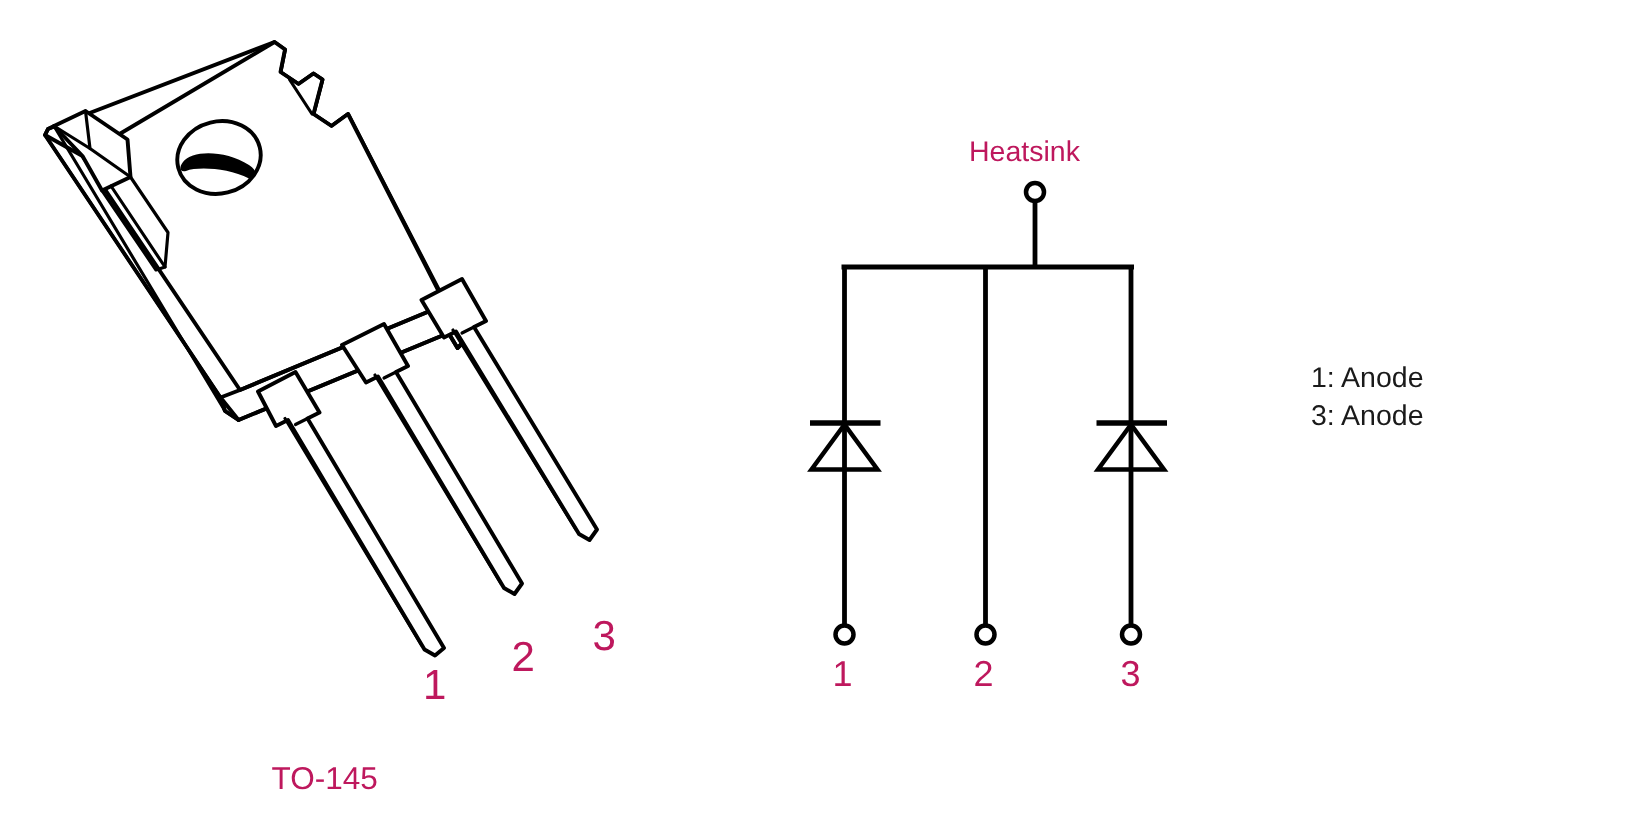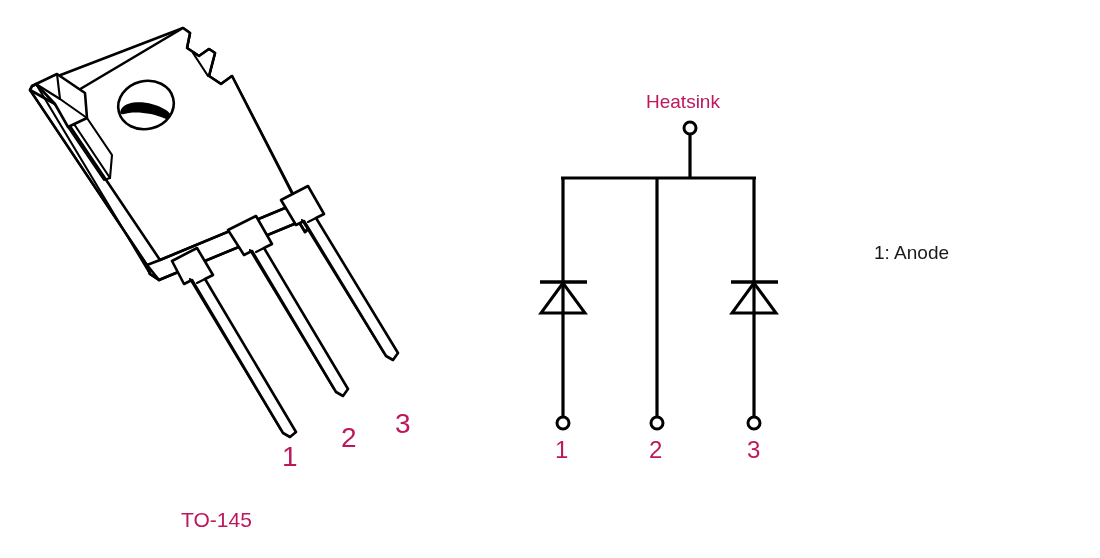--- a/index.html
+++ b/index.html
@@ -285,15 +285,16 @@
   </div>
 
   <div class="txt label-heatsink">Heatsink</div>
 
   <div class="txt sch-pin-num sch-pin-1">1</div>
   <div class="txt sch-pin-num sch-pin-2">2</div>
   <div class="txt sch-pin-num sch-pin-3">3</div>
 
   <div class="legend">
     <div>1: Anode</div>
+    <div>3: Anode</div>
   </div>
 
 </div>
 
 </body></html>

